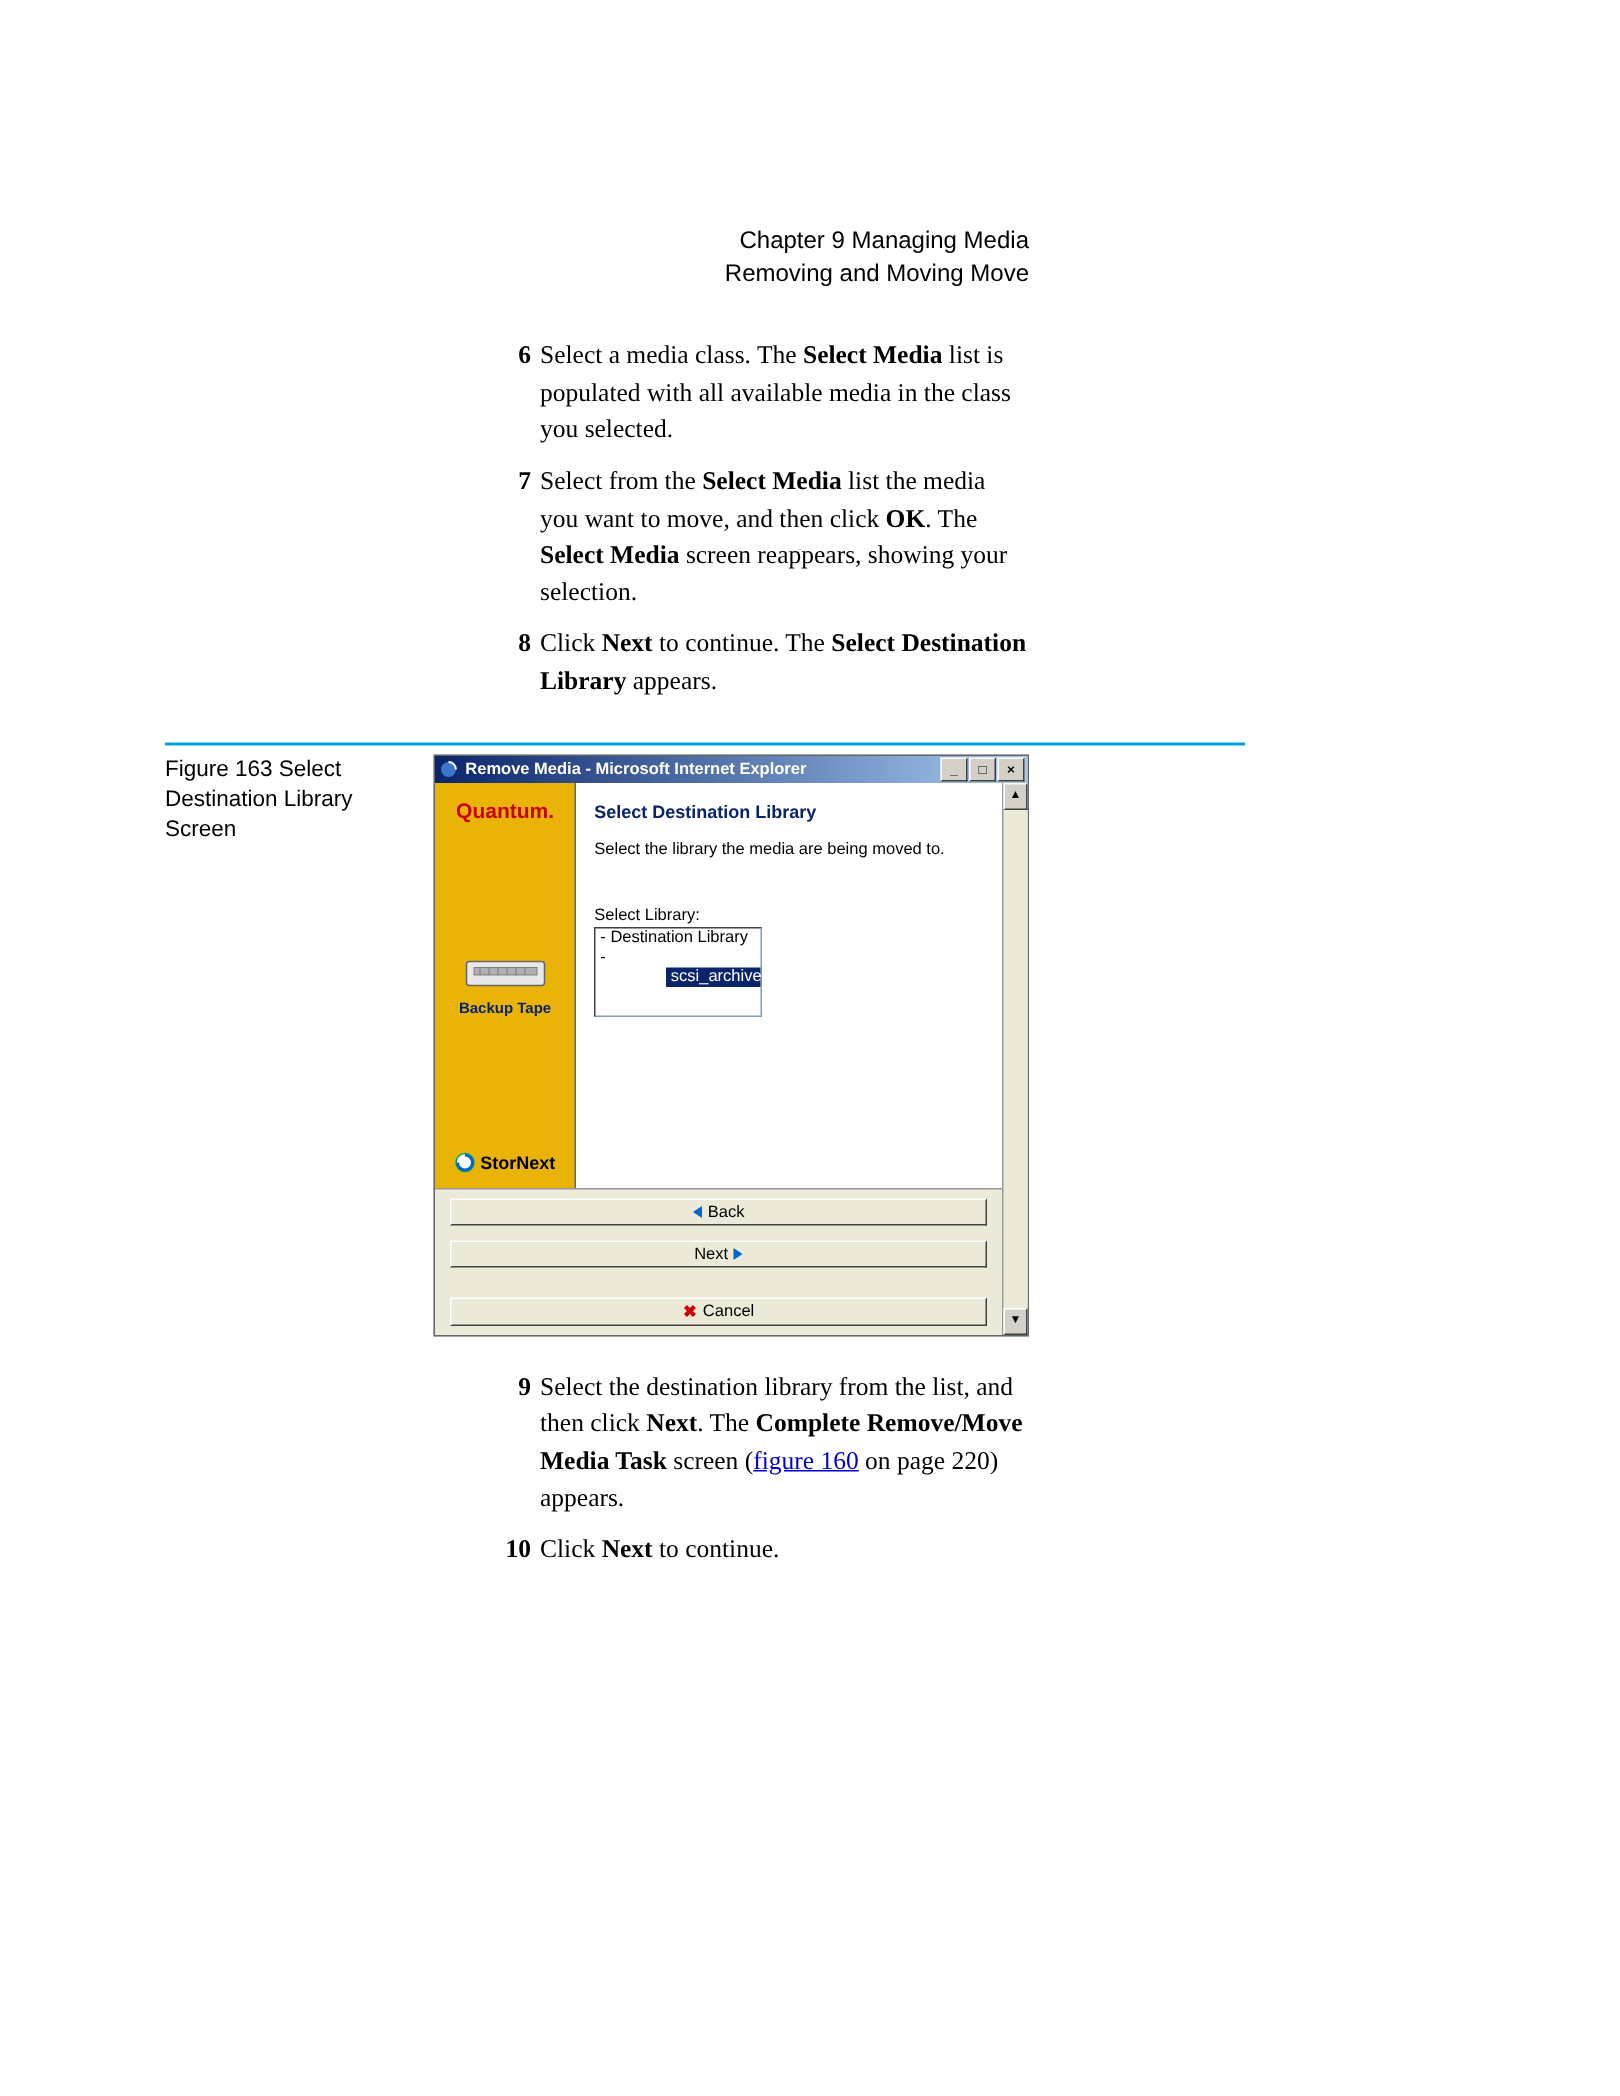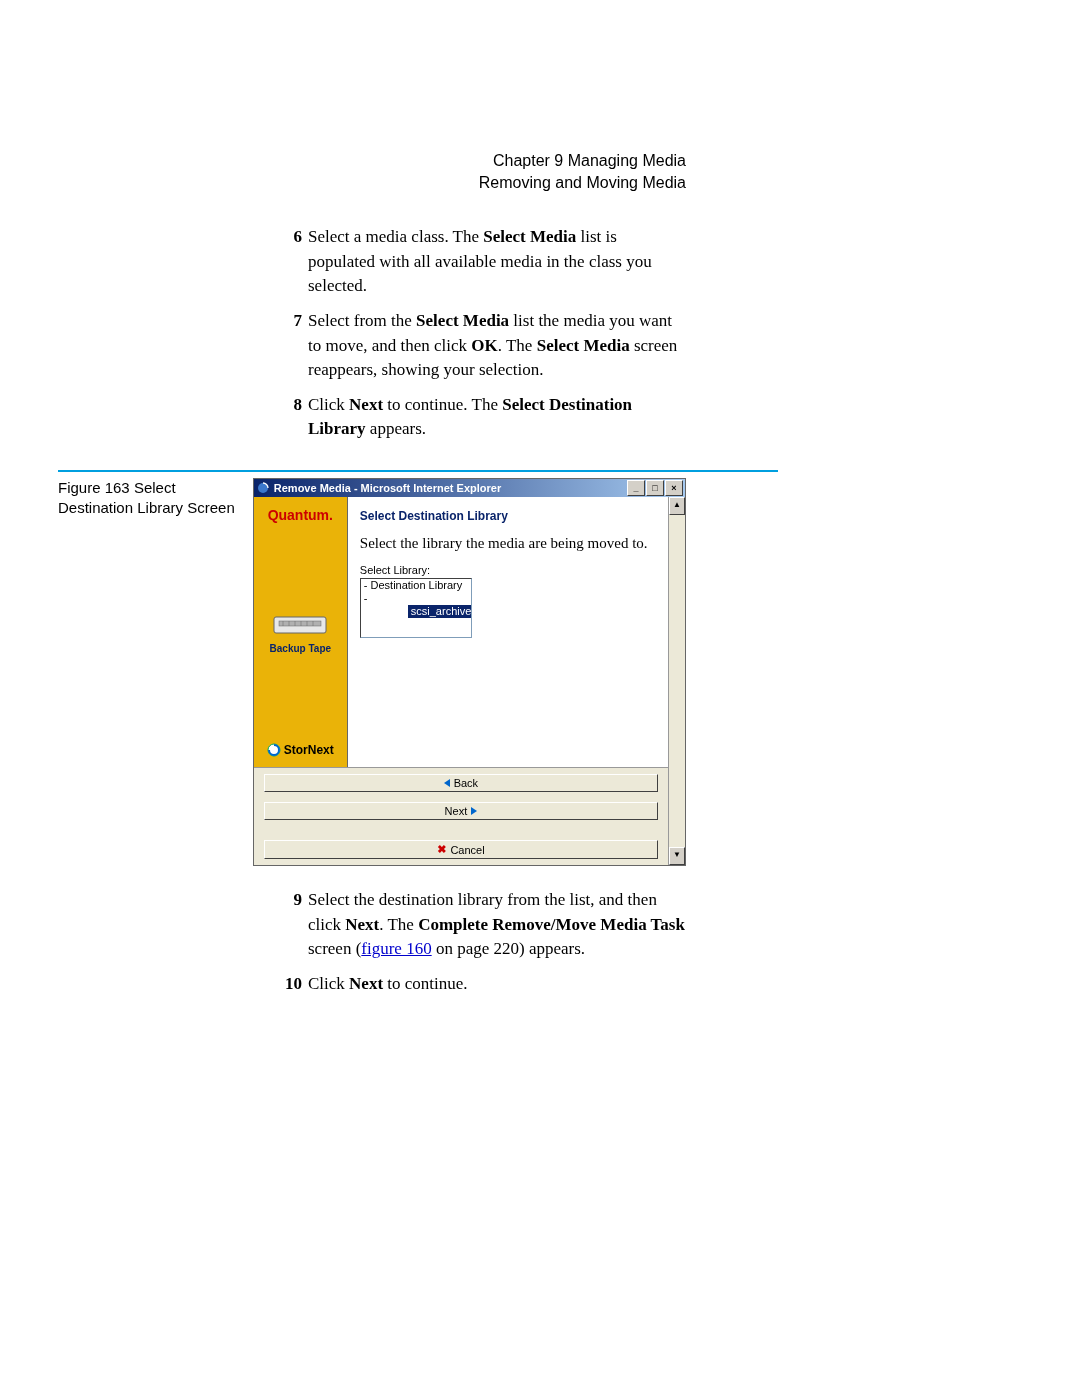--- a/index.html
+++ b/index.html
@@ -8,21 +8,21 @@
     background: #ffffff;
     font-family: Arial, Helvetica, sans-serif;
     font-size: 15px;
     color: #000;
   }
   .page {
     width: 936px;
     height: 1397px;
     position: relative;
     box-sizing: border-box;
-    padding: 150px 120px 60px 68px;
+    padding: 150px 120px 60px 120px;
   }
   .header-right {
     position: absolute;
     top: 150px;
     right: 250px;
     text-align: right;
     font-size: 16px;
     line-height: 1.35;
   }
   .main-content {
@@ -178,23 +178,22 @@
     padding: 12px;
     background: #fff;
   }
   .panel-title {
     color: #0a246a;
     font-weight: bold;
     font-size: 12px;
     margin-bottom: 12px;
   }
   .panel-desc {
-    font-size: 15px;
-    margin-bottom: 12px;
-    font-family: Liberation Serif, serif;
+    font-size: 11px;
+    margin-bottom: 32px;
   }
   .select-label {
     font-size: 11px;
     margin-bottom: 2px;
   }
   .listbox {
     border: 1px solid #7f9db9;
     border-top-color:#404040;
     border-left-color:#404040;
     width: 110px;
@@ -262,21 +261,21 @@
     margin-top: 22px;
   }
 </style>
 </head>
 <body>
 
 <div class="page">
 
   <div class="header-right">
     <div>Chapter 9  Managing Media</div>
-    <div>Removing and Moving Media</div>
+    <div>Removing and Moving Move</div>
   </div>
 
   <div class="main-content">
 
     <ol class="num-list">
       <li class="num-item">
         <span class="num">6</span>
         <span class="txt">
           <span>Select a media class. The </span><span class="bold">Select Media</span><span> list is populated with all available media in the class you selected.</span>
         </span>

